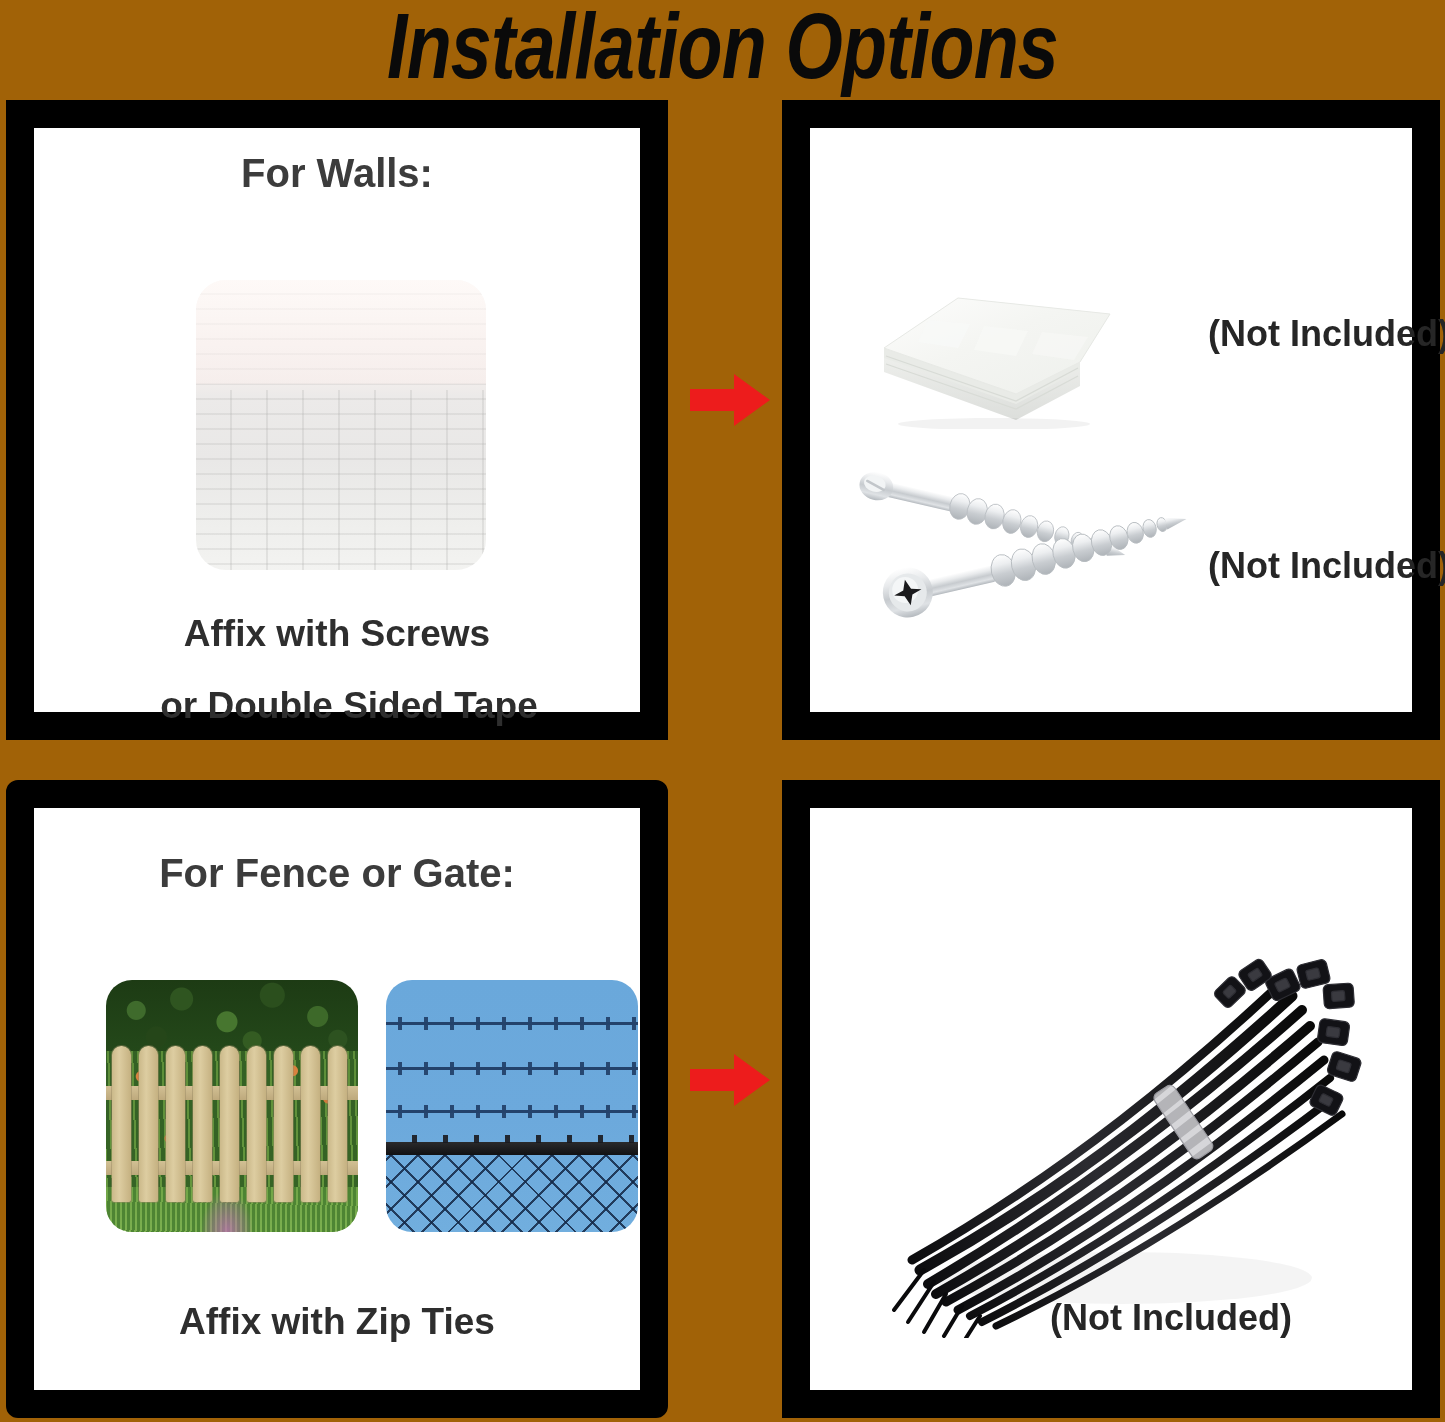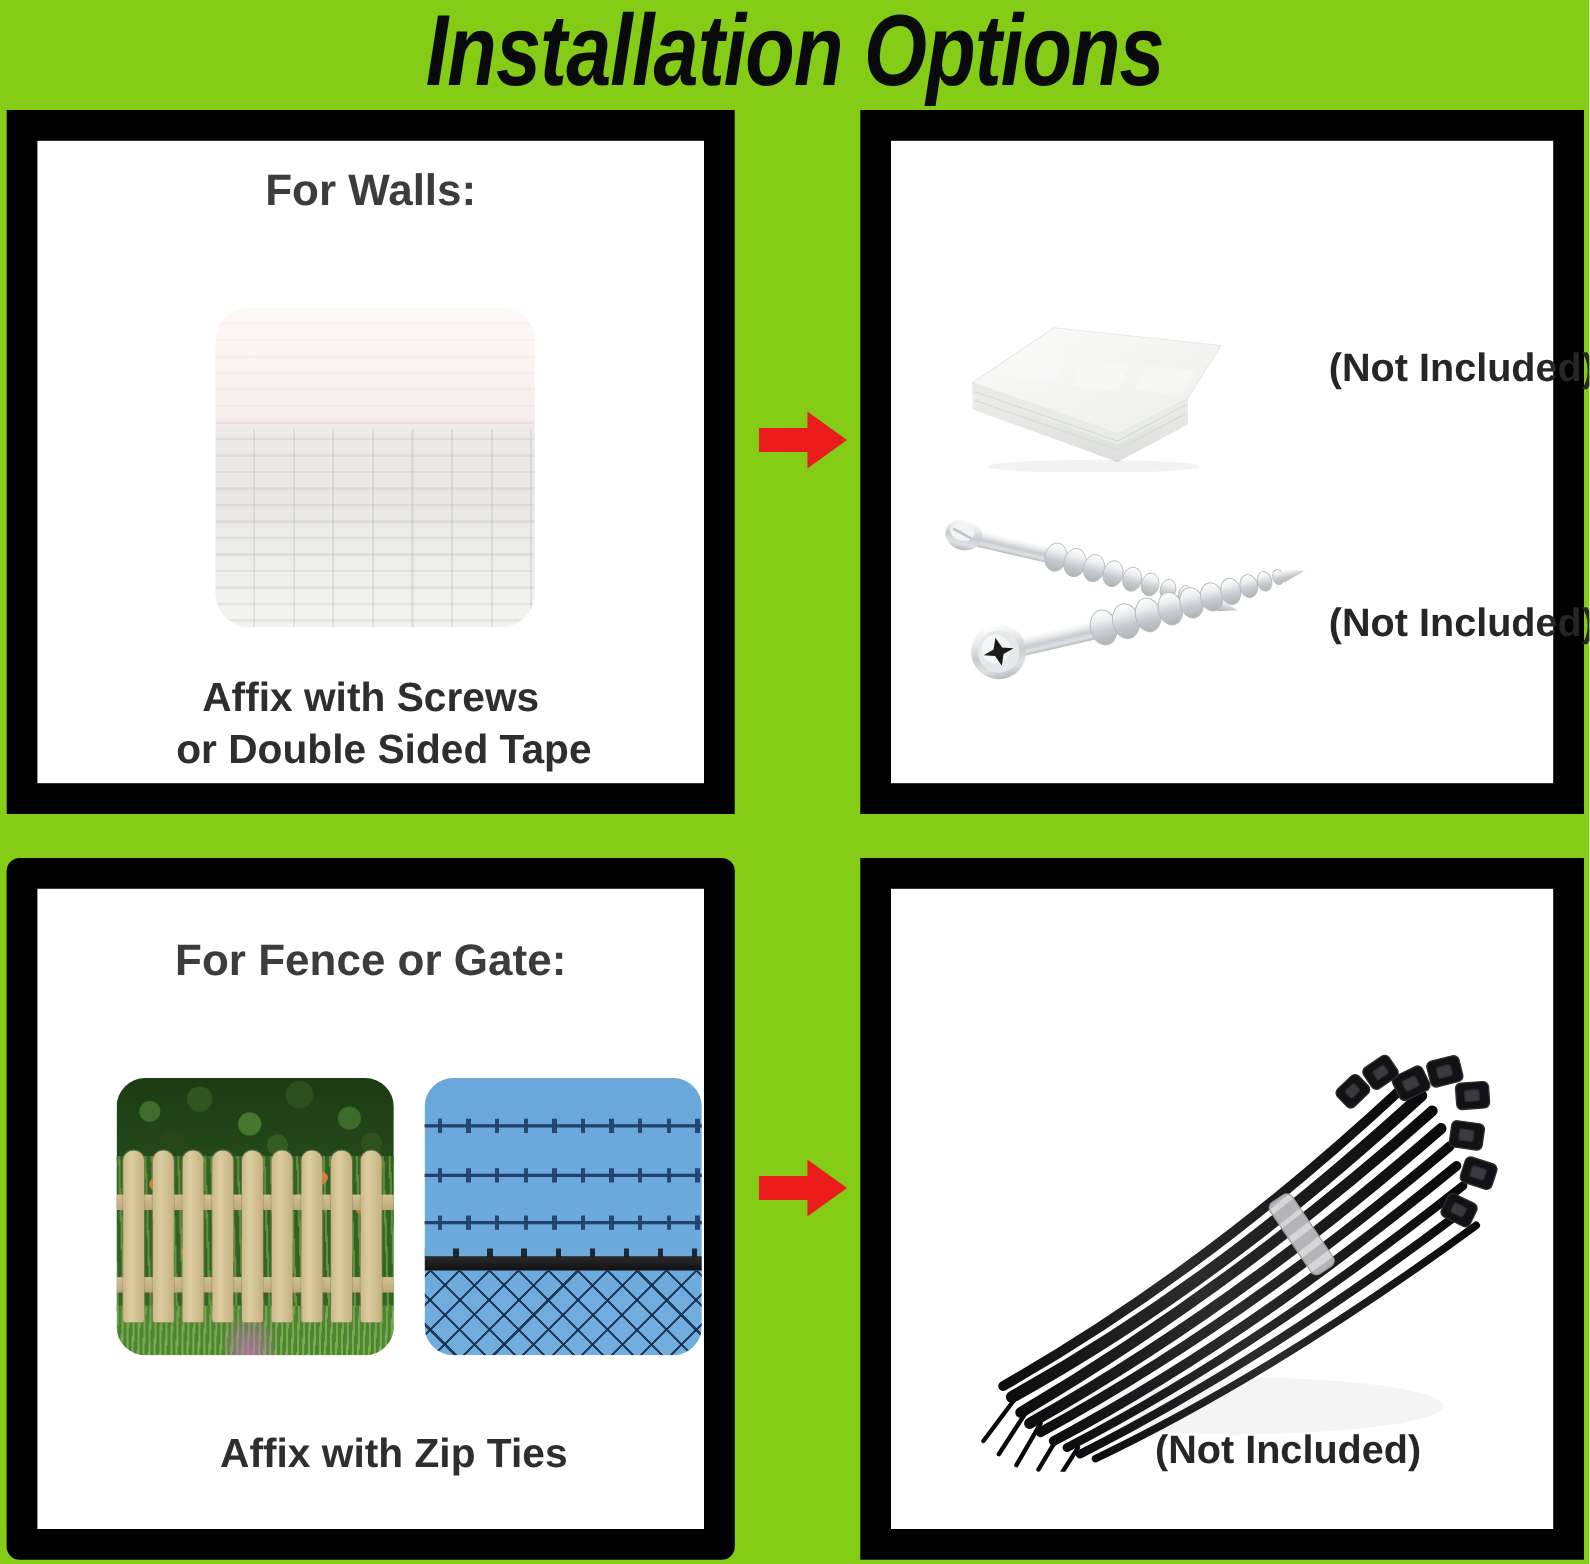--- a/index.html
+++ b/index.html
@@ -7,21 +7,21 @@
     padding: 0;
     background: #ffffff;
   }
   body {
     font-family: "Liberation Sans", sans-serif;
   }
   #page {
     position: relative;
     width: 1445px;
     height: 1422px;
-    background: #84cc16;
+    background: #a16207;
     overflow: hidden;
   }
 
   
   #title {
     position: absolute;
     left: 0;
     top: -4px;
     width: 1445px;
     text-align: center;
@@ -293,21 +293,21 @@
     <div class="panel-inner">
       <div class="panel-heading" style="top:22px;">For Walls:</div>
 
       <div id="wall-swatch">
         <div class="brick-rows"></div>
         <div class="brick-verts"></div>
         <div class="brick-top-tint"></div>
       </div>
 
       <div class="panel-caption" style="top:482px;">Affix with Screws</div>
-      <div class="panel-caption" style="top:530px;padding-left:12px;">or Double Sided Tape</div>
+      <div class="panel-caption" style="top:554px;padding-left:12px;">or Double Sided Tape</div>
     </div>
   </div>
 
   <div class="panel" id="panel-hardware">
     <div class="panel-inner">
 
       <div id="tape-stack">
         <svg viewBox="0 0 260 185" width="260" height="185">
           <defs>
             <linearGradient id="tapeTop" x1="0" y1="0" x2="1" y2="1">
@@ -444,21 +444,21 @@
 
       <div class="photo" id="photo-chain">
         <div class="sky"></div>
         <div class="barb" style="top:42px;"></div>
         <div class="barb" style="top:87px;"></div>
         <div class="barb" style="top:130px;"></div>
         <div class="toprail" style="top:162px;"></div>
         <div class="mesh" style="top:175px;"></div>
       </div>
 
-      <div class="panel-caption" style="top:490px;padding-left:21px;">Affix with Zip Ties</div>
+      <div class="panel-caption" style="top:490px;">Affix with Zip Ties</div>
     </div>
   </div>
 
   <div class="panel" id="panel-ziptie">
     <div class="panel-inner">
       <div id="ziptie-bundle">
         <svg viewBox="0 0 500 420" width="500" height="420">
           <defs>
             <linearGradient id="tieG" x1="0" y1="0" x2="1" y2="0">
               <stop offset="0%" stop-color="#0d0d0f"></stop>

